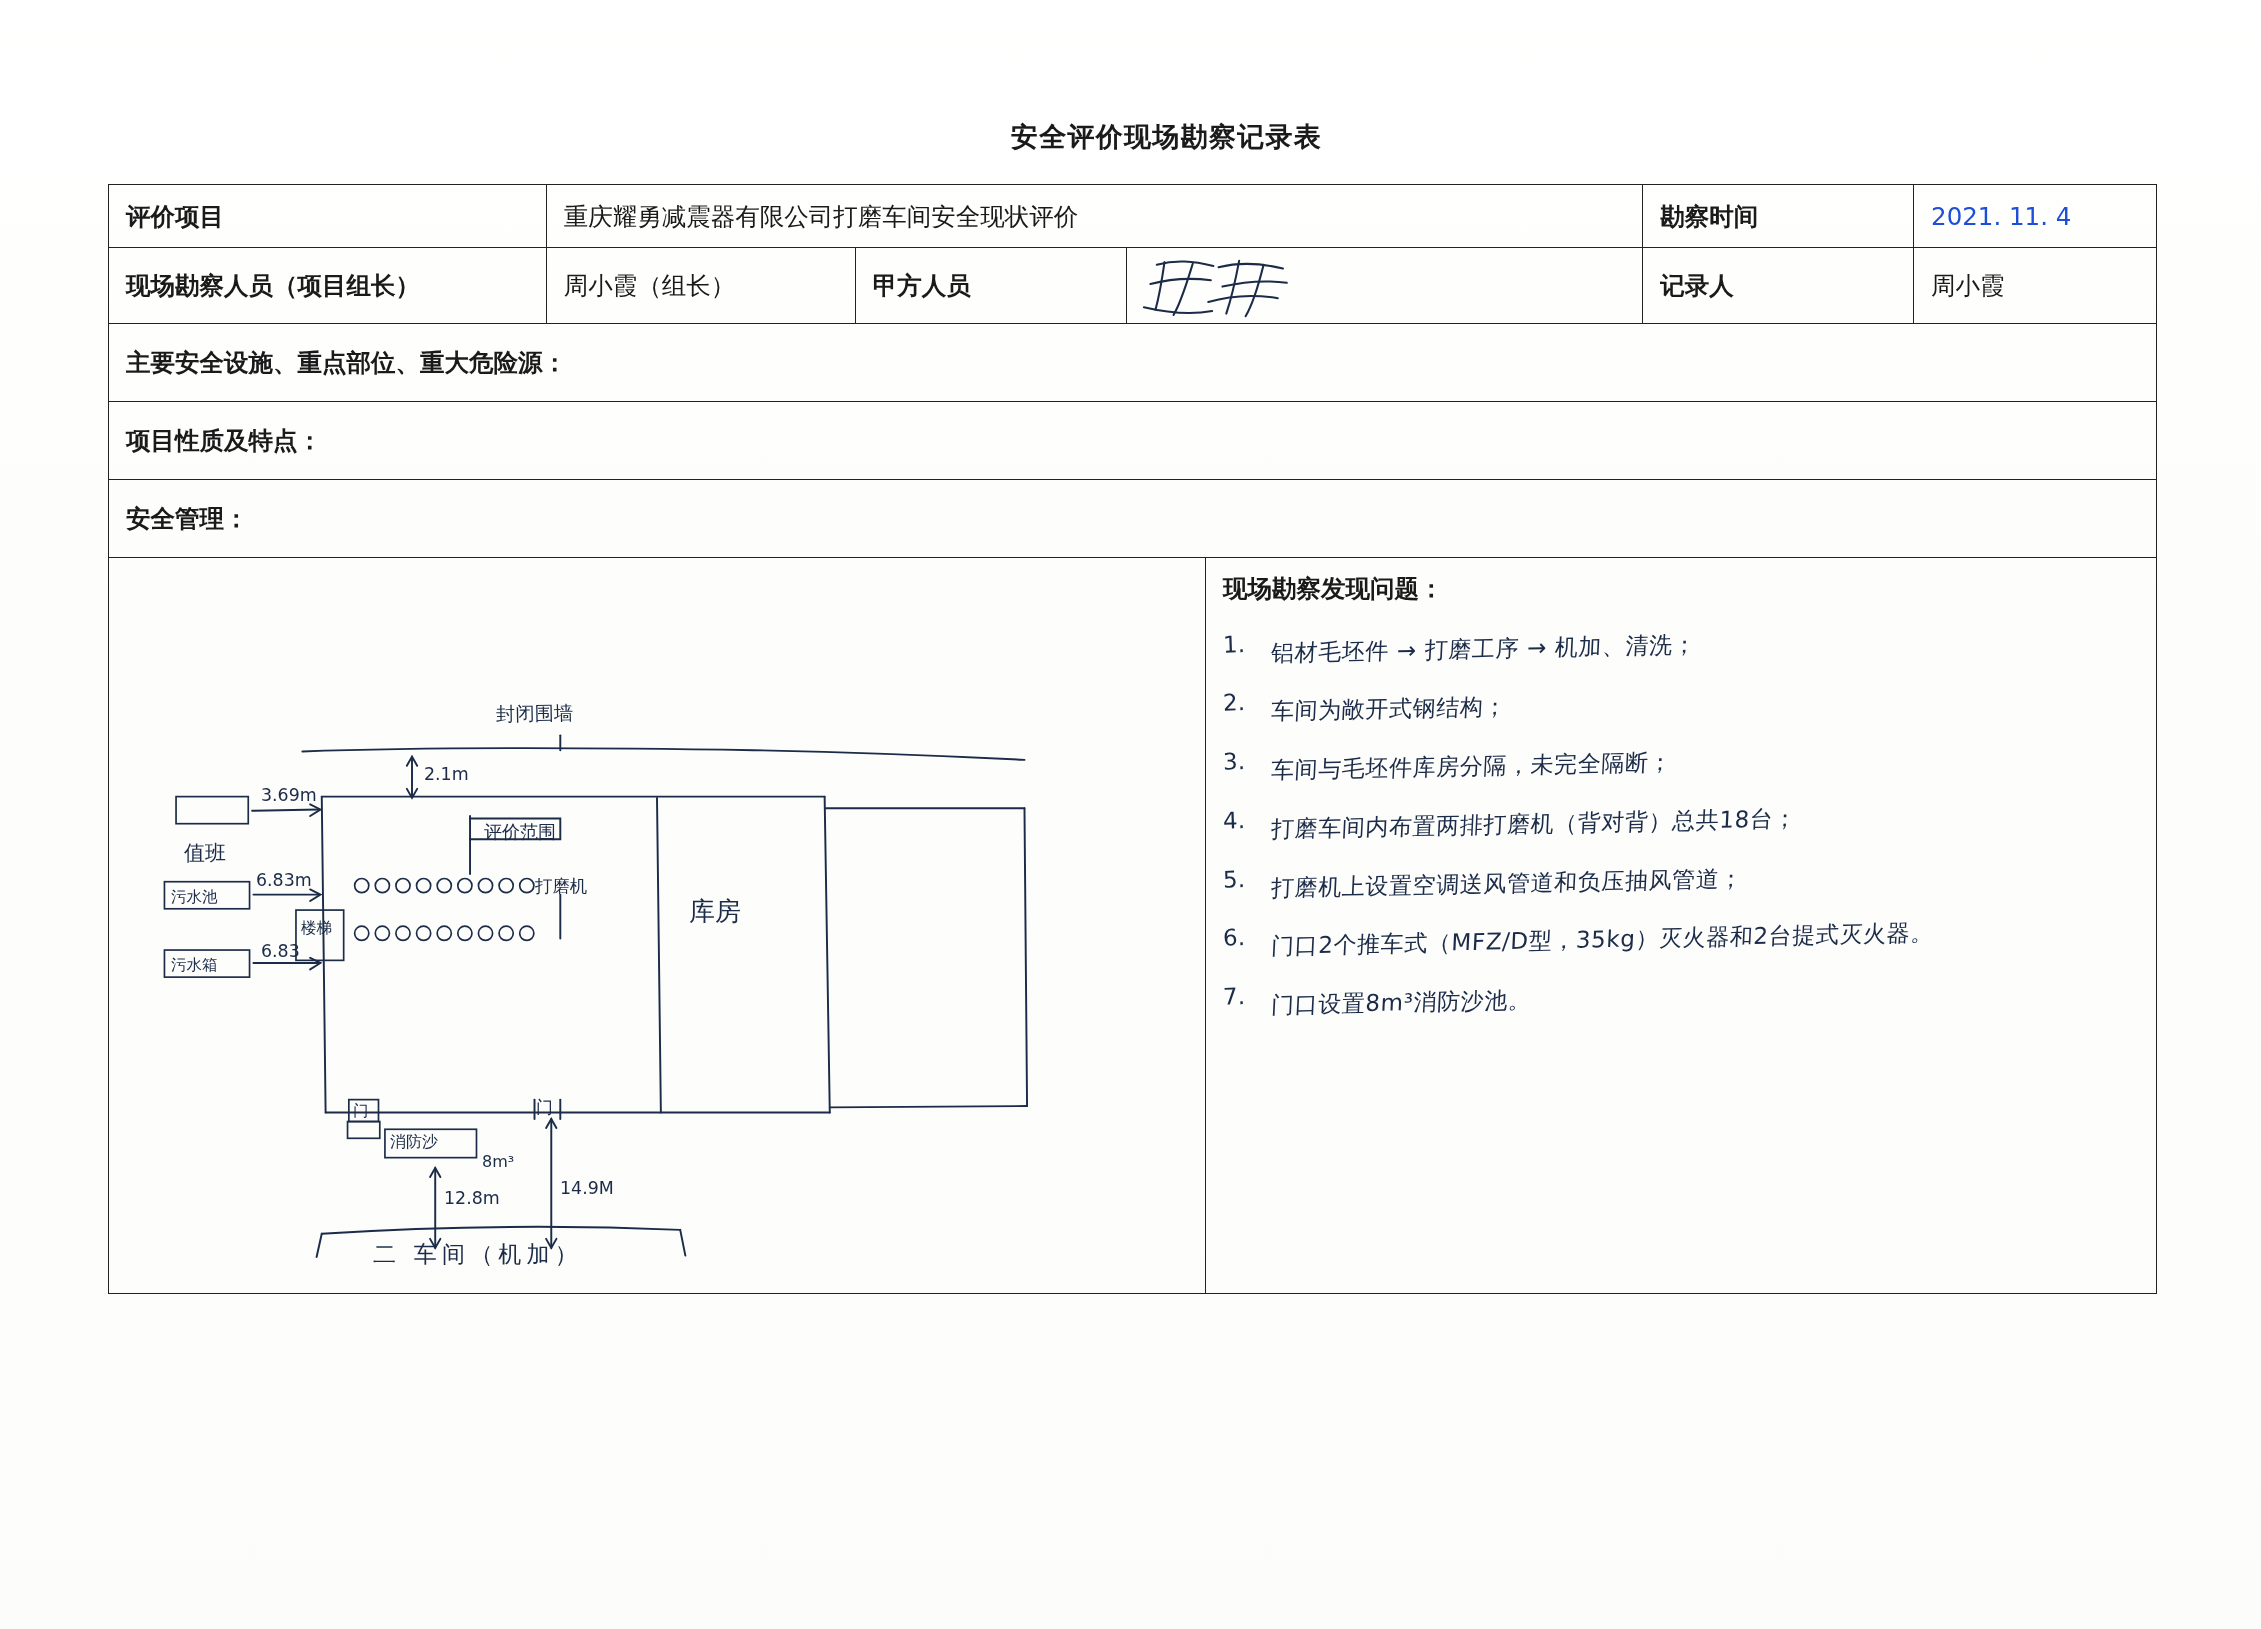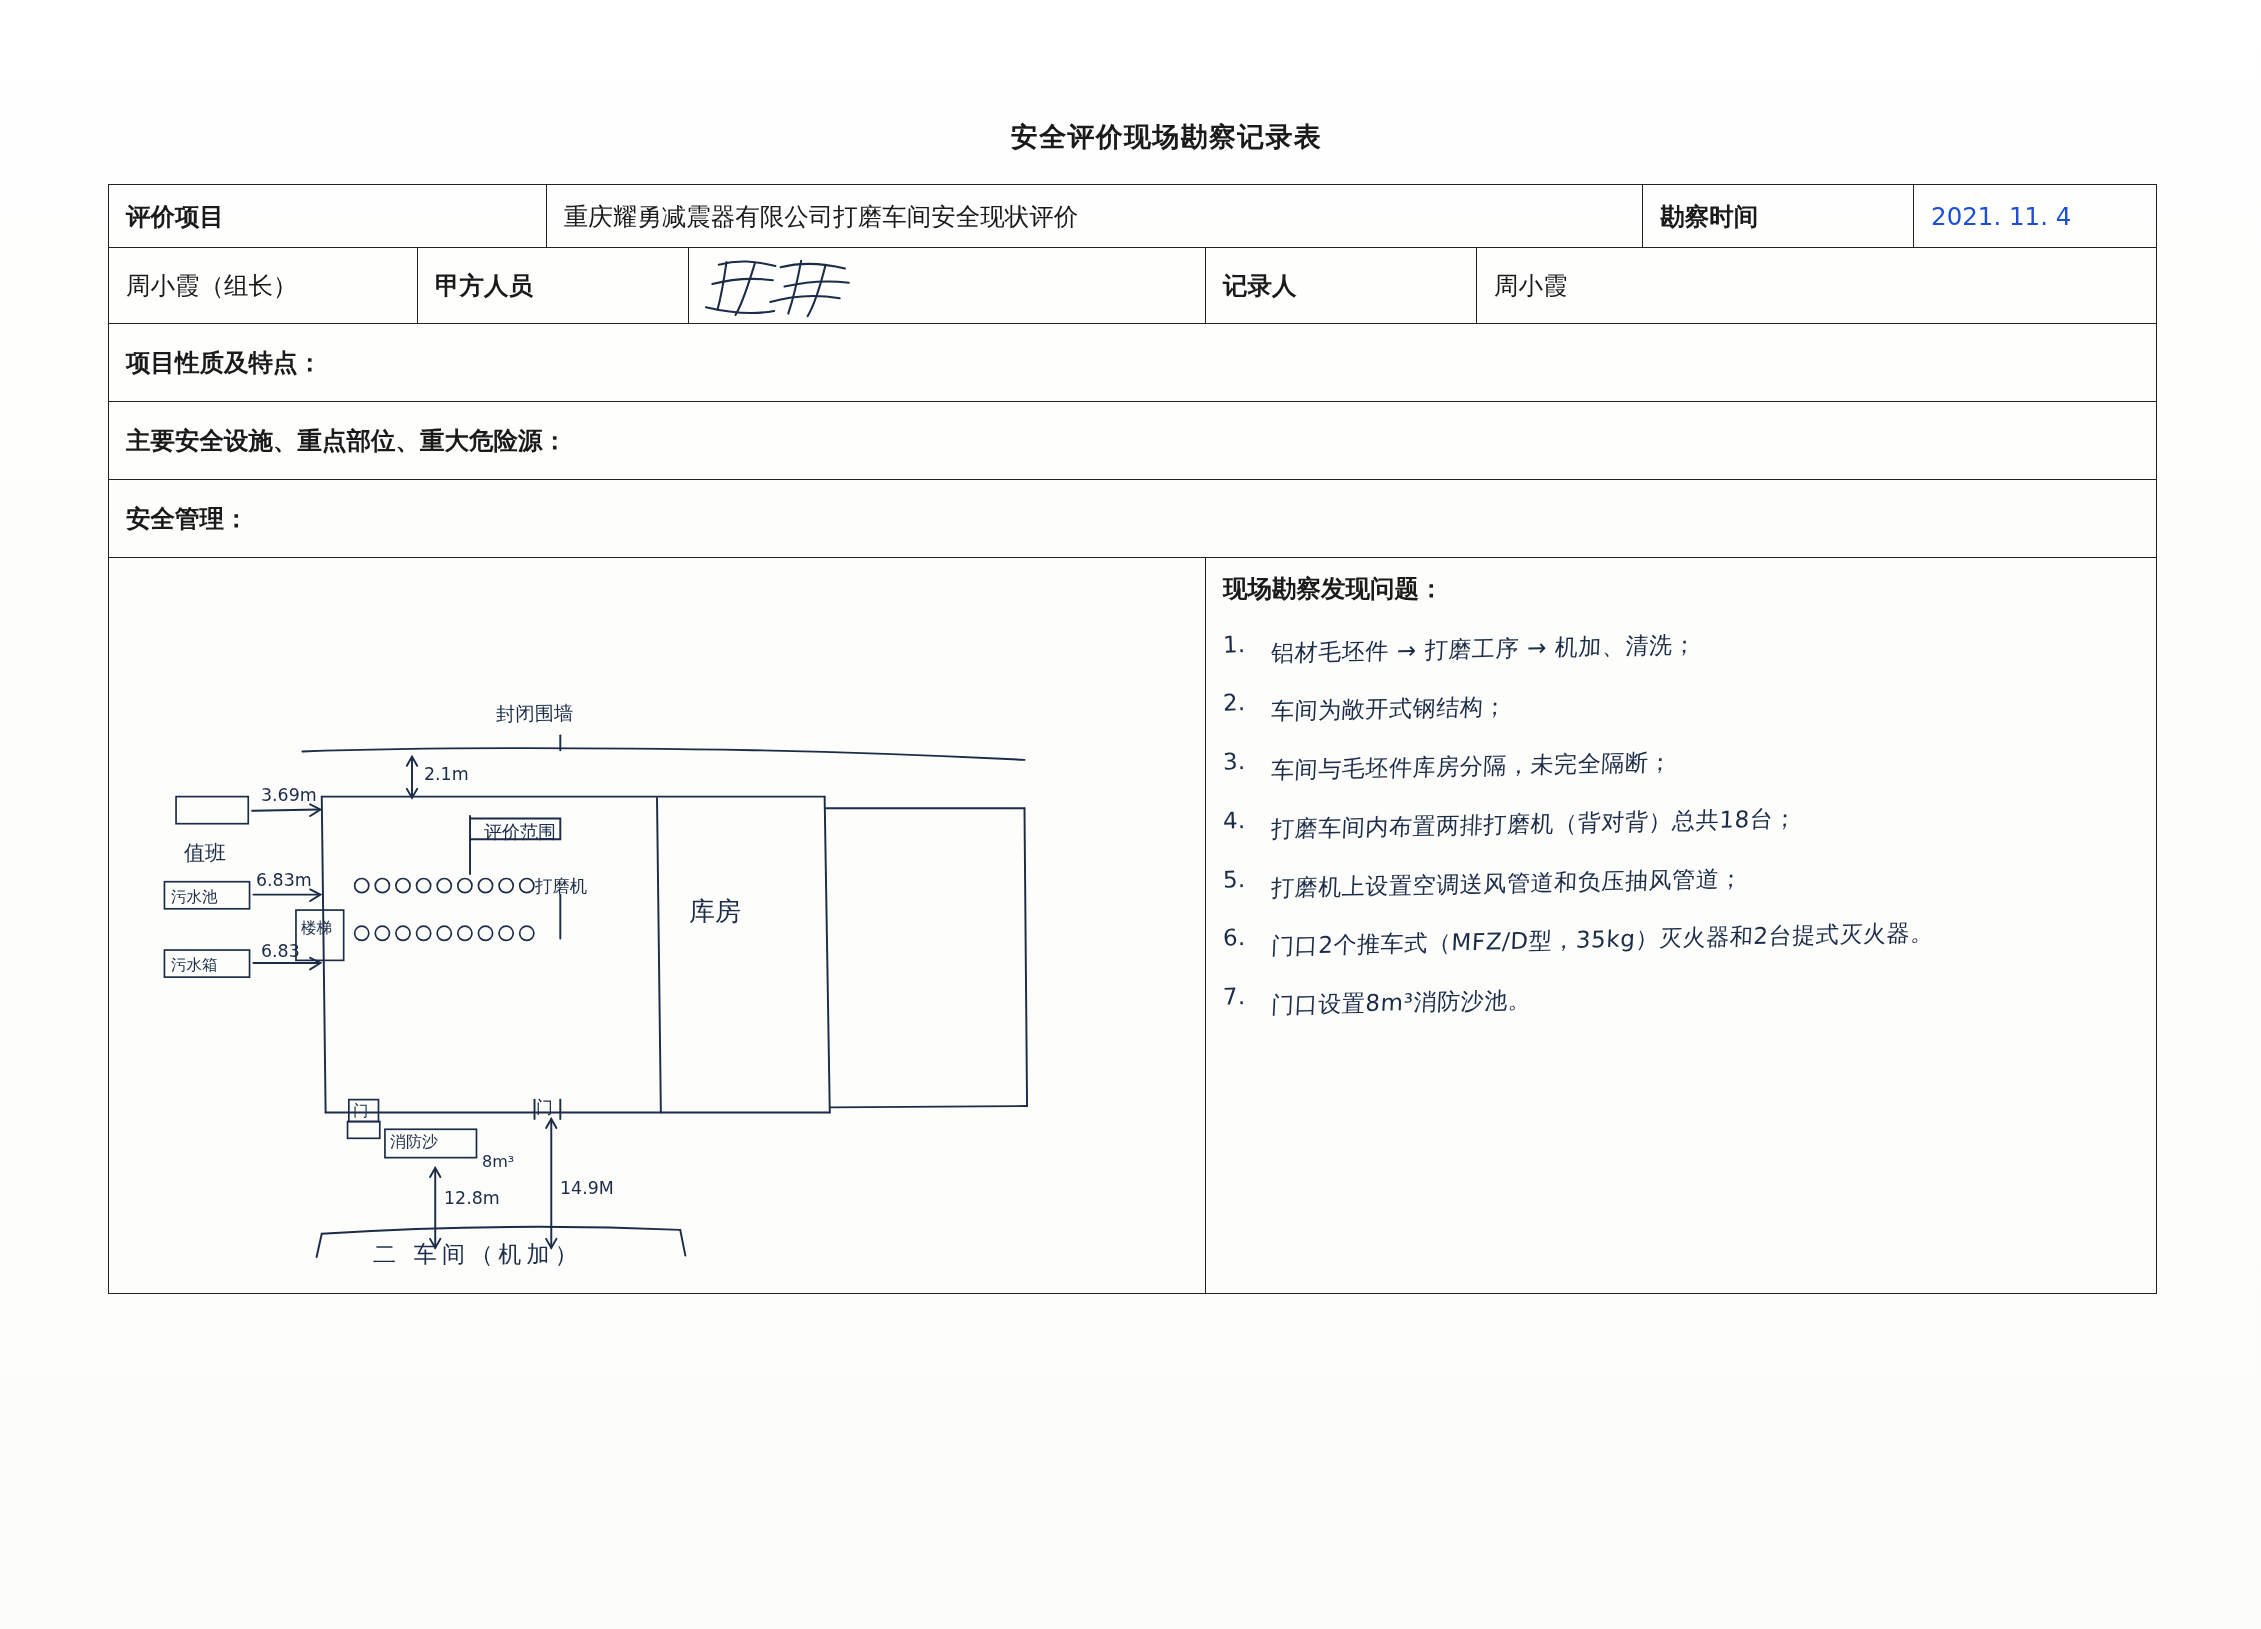--- a/index.html
+++ b/index.html
@@ -170,20 +170,21 @@
   <div class="table">
 
     <div class="row">
       <div class="cell lbl r1c1">评价项目</div>
       <div class="cell r1c2">重庆耀勇减震器有限公司打磨车间安全现状评价</div>
       <div class="cell lbl r1c3">勘察时间</div>
       <div class="cell hand r1c4">2021. 11. 4</div>
     </div>
 
     <div class="row">
+      <div class="cell lbl r2c1">现场勘察人员（项目组长）</div>
       <div class="cell r2c2">周小霞（组长）</div>
       <div class="cell lbl r2c3">甲方人员</div>
       <div class="cell r2c4">
         <span class="signature">
           <svg width="206" height="74" viewBox="0 0 320 115">
             <g fill="none" stroke="#1b2b48" stroke-width="3.2" stroke-linecap="round">
               <path d="M40 26 C70 18, 96 20, 128 28"></path>
               <path d="M52 22 C48 50, 44 74, 38 96"></path>
               <path d="M30 56 C60 48, 92 46, 124 50"></path>
               <path d="M96 24 C86 56, 78 84, 66 104"></path>
@@ -195,25 +196,25 @@
               <path d="M20 92 C54 100, 92 104, 126 98"></path>
             </g>
           </svg>
         </span>
       </div>
       <div class="cell lbl r2c5">记录人</div>
       <div class="cell r2c6">周小霞</div>
     </div>
 
     <div class="row section-row">
+      <div class="cell lbl full">主要安全设施、重点部位、重大危险源：</div>
+    </div>
+
+    <div class="row section-row">
       <div class="cell lbl full">项目性质及特点：</div>
-    </div>
-
-    <div class="row section-row">
-      <div class="cell lbl full">主要安全设施、重点部位、重大危险源：</div>
     </div>
 
     <div class="row section-row">
       <div class="cell lbl full">安全管理：</div>
     </div>
 
     <div class="row">
       <div class="bottom-row">
         <div class="bottom-left">
 

